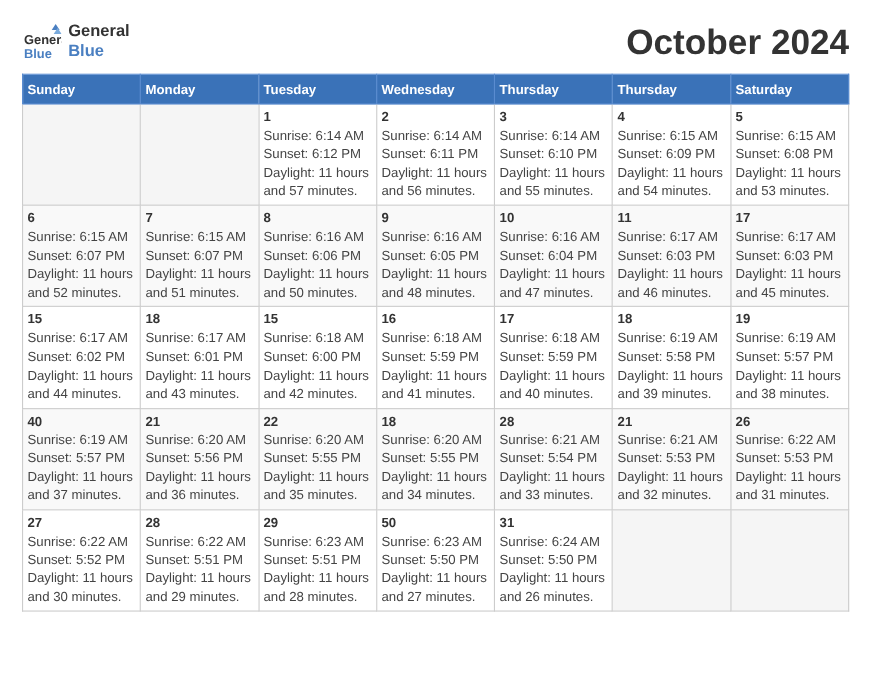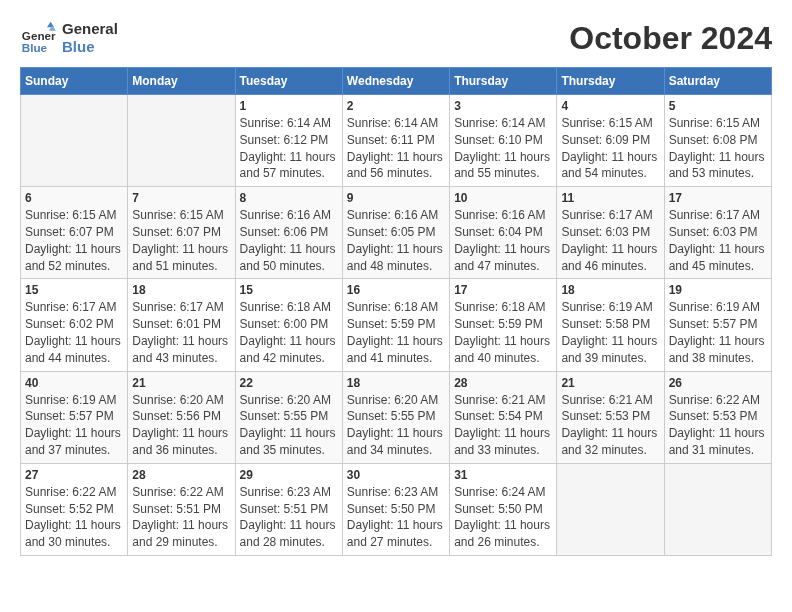--- a/index.html
+++ b/index.html
@@ -295,21 +295,21 @@
 Sunset: 5:51 PM
 Daylight: 11 hours and 29 minutes.</div>
         </td>
         <td>
           <span class="day-num">29</span>
           <div class="day-info" style="white-space: pre-wrap;">Sunrise: 6:23 AM
 Sunset: 5:51 PM
 Daylight: 11 hours and 28 minutes.</div>
         </td>
         <td>
-          <span class="day-num">30</span>
+          <span class="day-num">50</span>
           <div class="day-info" style="white-space: pre-wrap;">Sunrise: 6:23 AM
 Sunset: 5:50 PM
 Daylight: 11 hours and 27 minutes.</div>
         </td>
         <td>
           <span class="day-num">31</span>
           <div class="day-info" style="white-space: pre-wrap;">Sunrise: 6:24 AM
 Sunset: 5:50 PM
 Daylight: 11 hours and 26 minutes.</div>
         </td>

